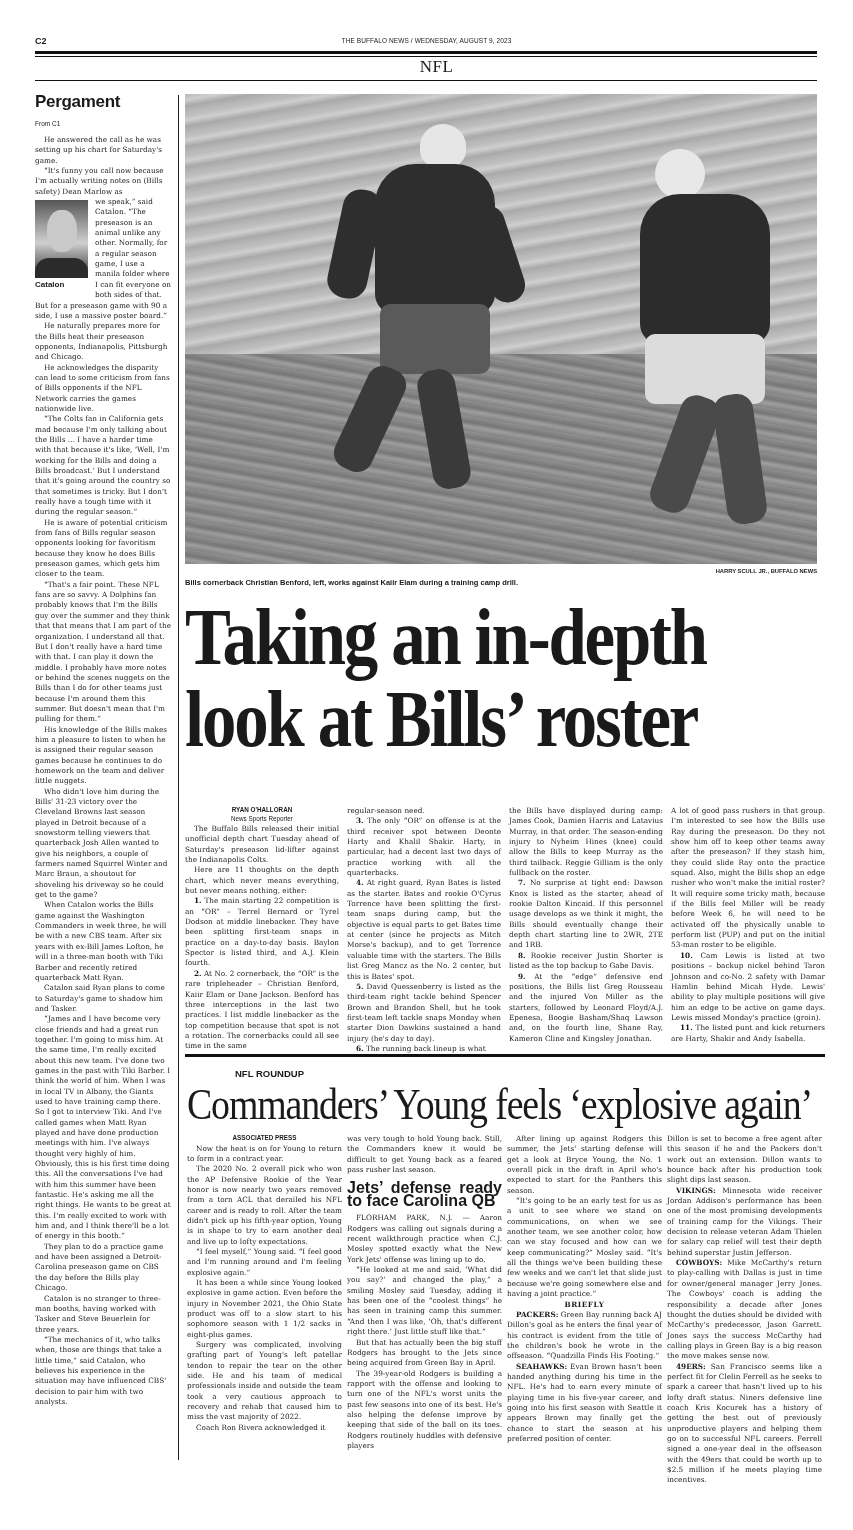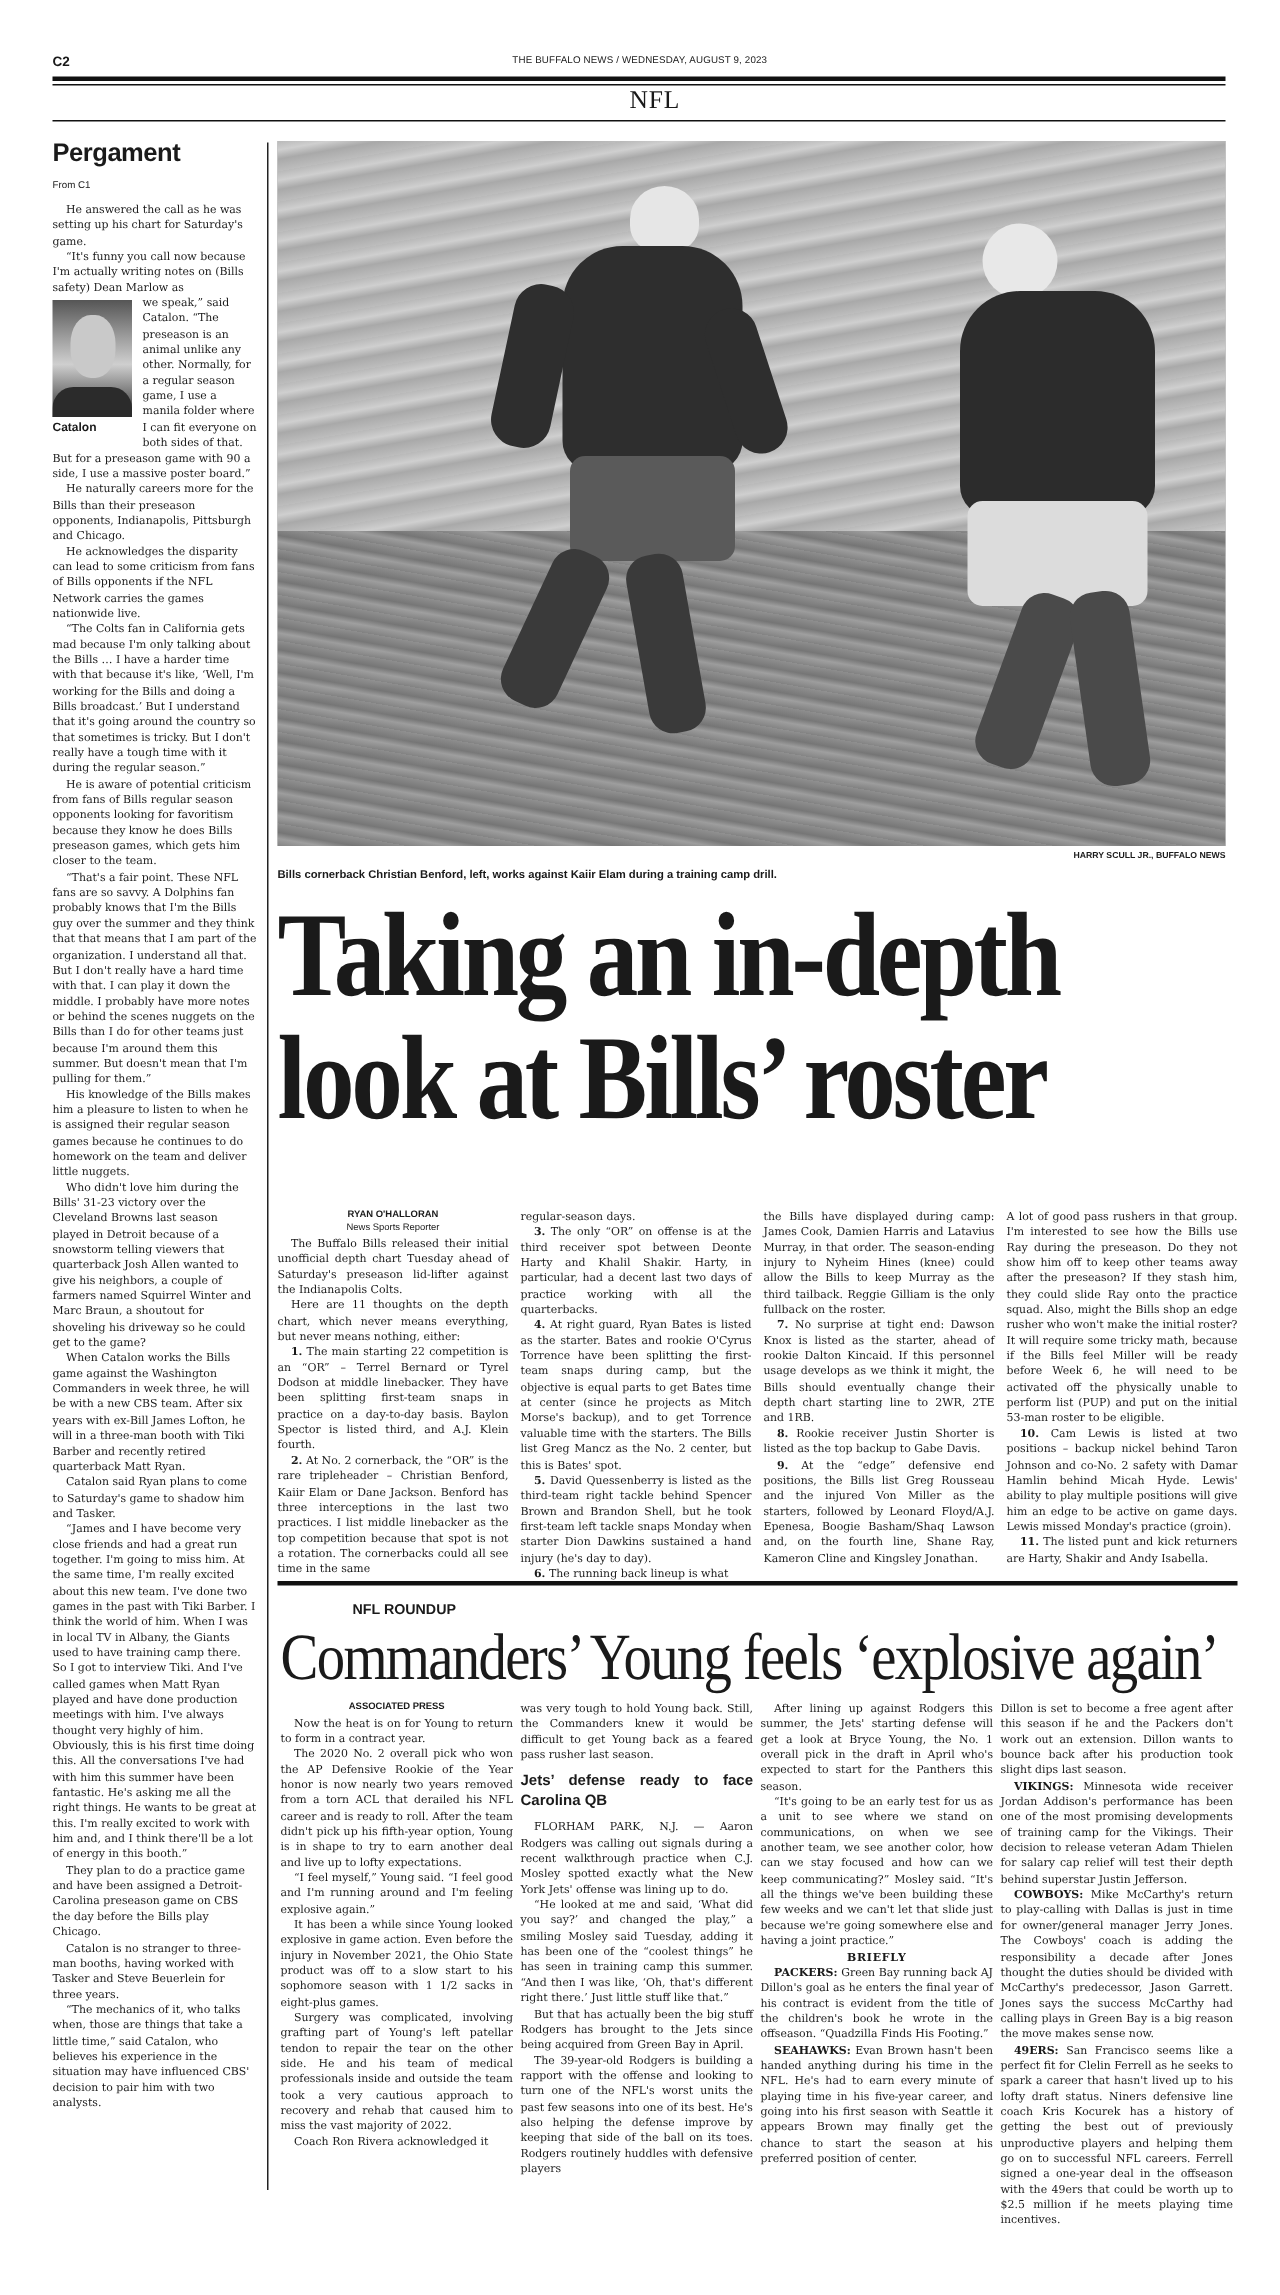--- a/index.html
+++ b/index.html
@@ -42,21 +42,21 @@
   .story-cols .c { width: 154px; }
   .byline { text-align: center; font-family: "Liberation Sans", sans-serif; font-size: 6.3px; line-height: 8.5px; margin-bottom: 1px; }
   .byline b { font-weight: bold; }
   .num { font-weight: bold; }
 
   .rule-roundup { left: 185px; width: 640px; top: 1054px; height: 3px; background: #111; }
   .roundup-kicker { left: 187px; top: 1068px; font-family: "Liberation Sans", sans-serif; font-weight: bold; font-size: 9.5px; padding-left: 48px; }
   .headline2 { left: 187px; top: 1082px; width: 640px; font-family: "Liberation Serif", serif; font-size: 44px; line-height: 46px; letter-spacing: -1.3px; transform: scaleX(0.86); transform-origin: left top; white-space: nowrap; }
   .roundup-cols { left: 187px; top: 1134px; width: 638px; display: flex; gap: 5px; }
   .roundup-cols .c { width: 155px; }
-  .subhead { font-family: "Liberation Sans", sans-serif; font-weight: bold; font-size: 10px; line-height: 13px; margin: 6px 0 6px 0; }
+  .subhead { font-family: "Liberation Sans", sans-serif; font-weight: bold; font-size: 16px; line-height: 13px; margin: 6px 0 6px 0; }
   .briefly { text-align: center; font-weight: bold; letter-spacing: 0.5px; }
   .team { font-weight: bold; }
 </style>
 </head>
 <body>
 
 <div class="abs folio">C2</div>
 <div class="abs dateline">THE BUFFALO NEWS / WEDNESDAY, AUGUST 9, 2023</div>
 <div class="abs rule-thick"></div>
 <div class="abs rule-thin"></div>
@@ -73,21 +73,21 @@
       </div>
     <div class="mug-wrap">
       <div class="mug">
           <div class="face"></div>
           <div class="suit"></div>
         </div>
       <div class="mug-cap">Catalon</div>
     </div>
     <div id="perg-after">
         <p style="text-indent: 0px;">we speak,” said Catalon. “The preseason is an animal unlike any other. Normally, for a regular season game, I use a manila folder where I can fit everyone on both sides of that. But for a preseason game with 90 a side, I use a massive poster board.”</p>
-        <p>He naturally careers more for the Bills than their preseason opponents, Indianapolis, Pittsburgh and Chicago.</p>
+        <p>He naturally prepares more for the Bills heat their preseason opponents, Indianapolis, Pittsburgh and Chicago.</p>
         <p>He acknowledges the disparity can lead to some criticism from fans of Bills opponents if the NFL Network carries the games nationwide live.</p>
         <p>“The Colts fan in California gets mad because I'm only talking about the Bills … I have a harder time with that because it's like, ‘Well, I'm working for the Bills and doing a Bills broadcast.’ But I understand that it's going around the country so that sometimes is tricky. But I don't really have a tough time with it during the regular season.”</p>
         <p>He is aware of potential criticism from fans of Bills regular season opponents looking for favoritism because they know he does Bills preseason games, which gets him closer to the team.</p>
         <p>“That's a fair point. These NFL fans are so savvy. A Dolphins fan probably knows that I'm the Bills guy over the summer and they think that that means that I am part of the organization. I understand all that. But I don't really have a hard time with that. I can play it down the middle. I probably have more notes or behind the scenes nuggets on the Bills than I do for other teams just because I'm around them this summer. But doesn't mean that I'm pulling for them.”</p>
         <p>His knowledge of the Bills makes him a pleasure to listen to when he is assigned their regular season games because he continues to do homework on the team and deliver little nuggets.</p>
         <p>Who didn't love him during the Bills' 31-23 victory over the Cleveland Browns last season played in Detroit because of a snowstorm telling viewers that quarterback Josh Allen wanted to give his neighbors, a couple of farmers named Squirrel Winter and Marc Braun, a shoutout for shoveling his driveway so he could get to the game?</p>
         <p>When Catalon works the Bills game against the Washington Commanders in week three, he will be with a new CBS team. After six years with ex-Bill James Lofton, he will in a three-man booth with Tiki Barber and recently retired quarterback Matt Ryan.</p>
         <p>Catalon said Ryan plans to come to Saturday's game to shadow him and Tasker.</p>
         <p>“James and I have become very close friends and had a great run together. I'm going to miss him. At the same time, I'm really excited about this new team. I've done two games in the past with Tiki Barber. I think the world of him. When I was in local TV in Albany, the Giants used to have training camp there. So I got to interview Tiki. And I've called games when Matt Ryan played and have done production meetings with him. I've always thought very highly of him. Obviously, this is his first time doing this. All the conversations I've had with him this summer have been fantastic. He's asking me all the right things. He wants to be great at this. I'm really excited to work with him and, and I think there'll be a lot of energy in this booth.”</p>
         <p>They plan to do a practice game and have been assigned a Detroit-Carolina preseason game on CBS the day before the Bills play Chicago.</p>
@@ -131,21 +131,21 @@
       <span>News Sports Reporter</span>
     </div>
     <div id="story-col-0">
         <p>The Buffalo Bills released their initial unofficial depth chart Tuesday ahead of Saturday's preseason lid-lifter against the Indianapolis Colts.</p>
         <p>Here are 11 thoughts on the depth chart, which never means everything, but never means nothing, either:</p>
         <p><span class="num">1.</span> The main starting 22 competition is an “OR” – Terrel Bernard or Tyrel Dodson at middle linebacker. They have been splitting first-team snaps in practice on a day-to-day basis. Baylon Spector is listed third, and A.J. Klein fourth.</p>
         <p><span class="num">2.</span> At No. 2 cornerback, the “OR” is the rare tripleheader – Christian Benford, Kaiir Elam or Dane Jackson. Benford has three interceptions in the last two practices. I list middle linebacker as the top competition because that spot is not a rotation. The cornerbacks could all see time in the same</p>
       </div>
   </div>
   <div class="c body justify" id="story-col-1">
-      <p style="text-indent: 0px;">regular-season days.</p>
+      <p style="text-indent: 0px;">regular-season need.</p>
       <p><span class="num">3.</span> The only “OR” on offense is at the third receiver spot between Deonte Harty and Khalil Shakir. Harty, in particular, had a decent last two days of practice working with all the quarterbacks.</p>
       <p><span class="num">4.</span> At right guard, Ryan Bates is listed as the starter. Bates and rookie O'Cyrus Torrence have been splitting the first-team snaps during camp, but the objective is equal parts to get Bates time at center (since he projects as Mitch Morse's backup), and to get Torrence valuable time with the starters. The Bills list Greg Mancz as the No. 2 center, but this is Bates' spot.</p>
       <p><span class="num">5.</span> David Quessenberry is listed as the third-team right tackle behind Spencer Brown and Brandon Shell, but he took first-team left tackle snaps Monday when starter Dion Dawkins sustained a hand injury (he's day to day).</p>
       <p><span class="num">6.</span> The running back lineup is what</p>
     </div>
   <div class="c body justify" id="story-col-2">
       <p style="text-indent: 0px;">the Bills have displayed during camp: James Cook, Damien Harris and Latavius Murray, in that order. The season-ending injury to Nyheim Hines (knee) could allow the Bills to keep Murray as the third tailback. Reggie Gilliam is the only fullback on the roster.</p>
       <p><span class="num">7.</span> No surprise at tight end: Dawson Knox is listed as the starter, ahead of rookie Dalton Kincaid. If this personnel usage develops as we think it might, the Bills should eventually change their depth chart starting line to 2WR, 2TE and 1RB.</p>
       <p><span class="num">8.</span> Rookie receiver Justin Shorter is listed as the top backup to Gabe Davis.</p>
       <p><span class="num">9.</span> At the “edge” defensive end positions, the Bills list Greg Rousseau and the injured Von Miller as the starters, followed by Leonard Floyd/A.J. Epenesa, Boogie Basham/Shaq Lawson and, on the fourth line, Shane Ray, Kameron Cline and Kingsley Jonathan.</p>

